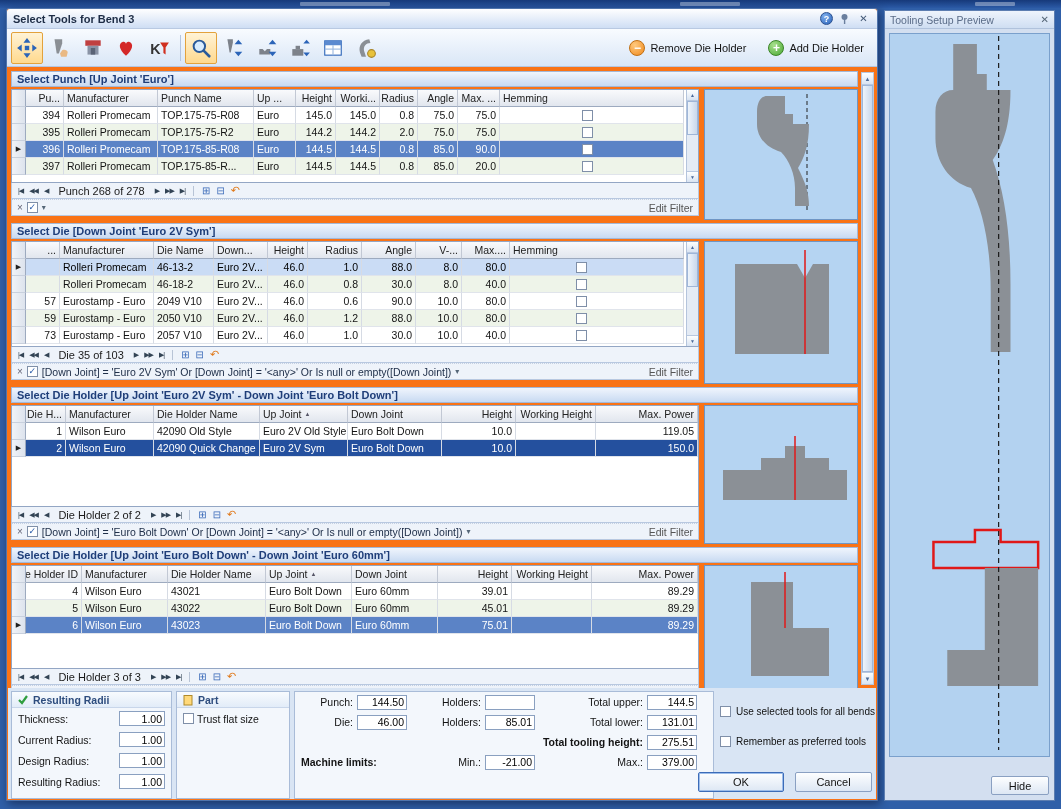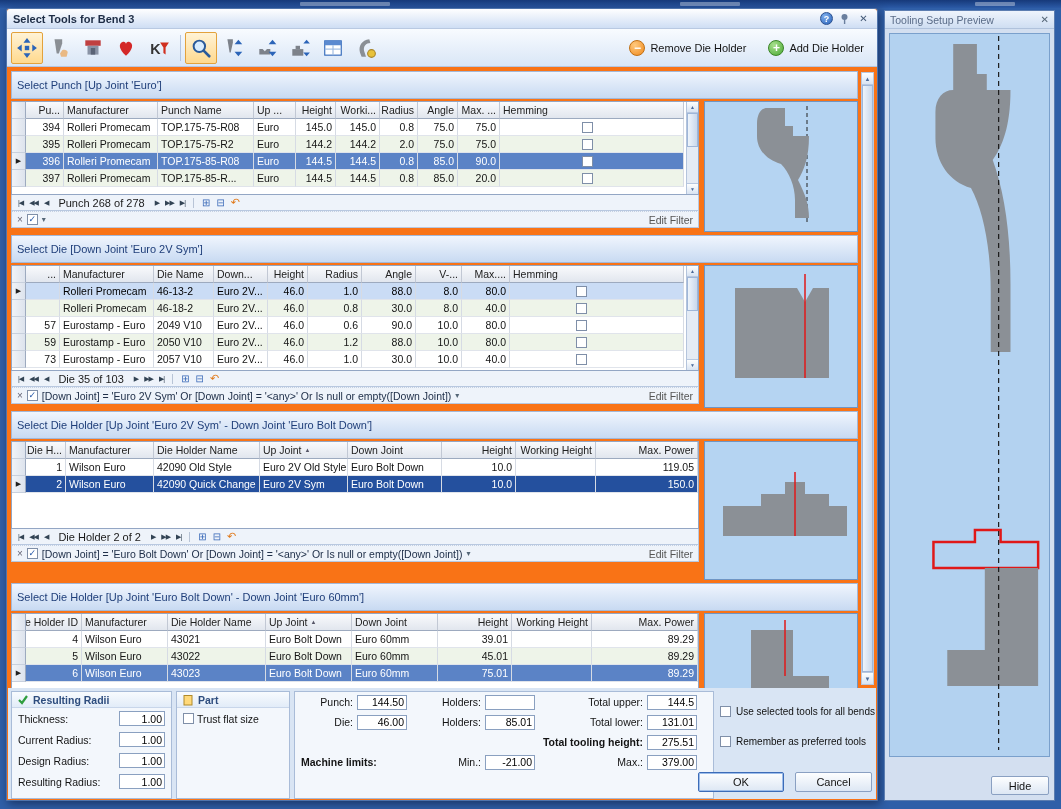--- a/index.html
+++ b/index.html
@@ -22,27 +22,27 @@
 .tb-spring{flex:1;}
 .lbtn{display:flex;align-items:center;gap:5px;border:1px solid transparent;padding:3px 8px;font-size:11px;color:#141414;background:transparent;border-radius:2px;margin-left:4px;}
 .circ{width:16px;height:16px;border-radius:50%;color:#fff;font-size:12px;font-weight:bold;display:flex;align-items:center;justify-content:center;line-height:1;}
 .circ.minus{background:radial-gradient(circle at 35% 30%,#ffc97e,#f08a1d);border:1px solid #c06f12;}
 .circ.plus{background:radial-gradient(circle at 35% 30%,#a8e08e,#4aa832);border:1px solid #3a8426;}
 
 
 .content{position:absolute;left:1px;right:1px;top:58px;height:621px;padding:4px 0 0 3px;overflow:hidden;}
 .sections{margin-right:18px;}
 .section{margin-bottom:3px;}
-.sec-title{height:28px;background:linear-gradient(#f0f5fd,#c8daf2);border:1px solid #a3b8d8;font-size:11px;font-weight:normal;color:#1f3e79;padding:1px 5px;display:flex;align-items:center;}
+.sec-title{height:16px;background:linear-gradient(#f0f5fd,#c8daf2);border:1px solid #a3b8d8;font-size:11px;font-weight:bold;color:#1f3e79;padding:1px 5px;display:flex;align-items:center;}
 .sec-body{display:flex;margin-top:2px;gap:5px;}
 .sec-left{width:688px;}
 .grid{position:relative;width:688px;background:#fff;border:1px solid #93a6c4;overflow:hidden;}
 [data-grid="0"]{height:94px;}
 [data-grid="1"]{height:106px;}
-[data-grid="2"]{height:88px;}
+[data-grid="2"]{height:102px;}
 [data-grid="3"]{height:104px;}
 .grow{display:flex;height:17px;}
 .gcell{border-right:1px solid #d6dbe4;border-bottom:1px solid #e0e4eb;font-size:10.5px;color:#141414;padding:1px 3px;white-space:nowrap;overflow:hidden;display:flex;align-items:center;background:#fff;}
 .gcell.ar{justify-content:flex-end;}
 .hcell{background:linear-gradient(#f9fafc,#e1e6ee);border-right:1px solid #c2c8d4;border-bottom:1px solid #9daabf;color:#222;}
 .sortglyph{font-size:6px;color:#556;margin-left:3px;}
 .rowsel{width:14px;min-width:14px;background:linear-gradient(90deg,#f0f3f8,#dde3ed);border-right:1px solid #9daabf;border-bottom:1px solid #c8d0dd;font-size:7px;color:#222;display:flex;align-items:center;justify-content:center;}
 .drow.alt .gcell{background:#eef4e9;}
 .drow.sel.sel-mid .gcell{background:#5b83c6;color:#fff;}
 .drow.sel.sel-light .gcell{background:#cadcf5;color:#000;}

